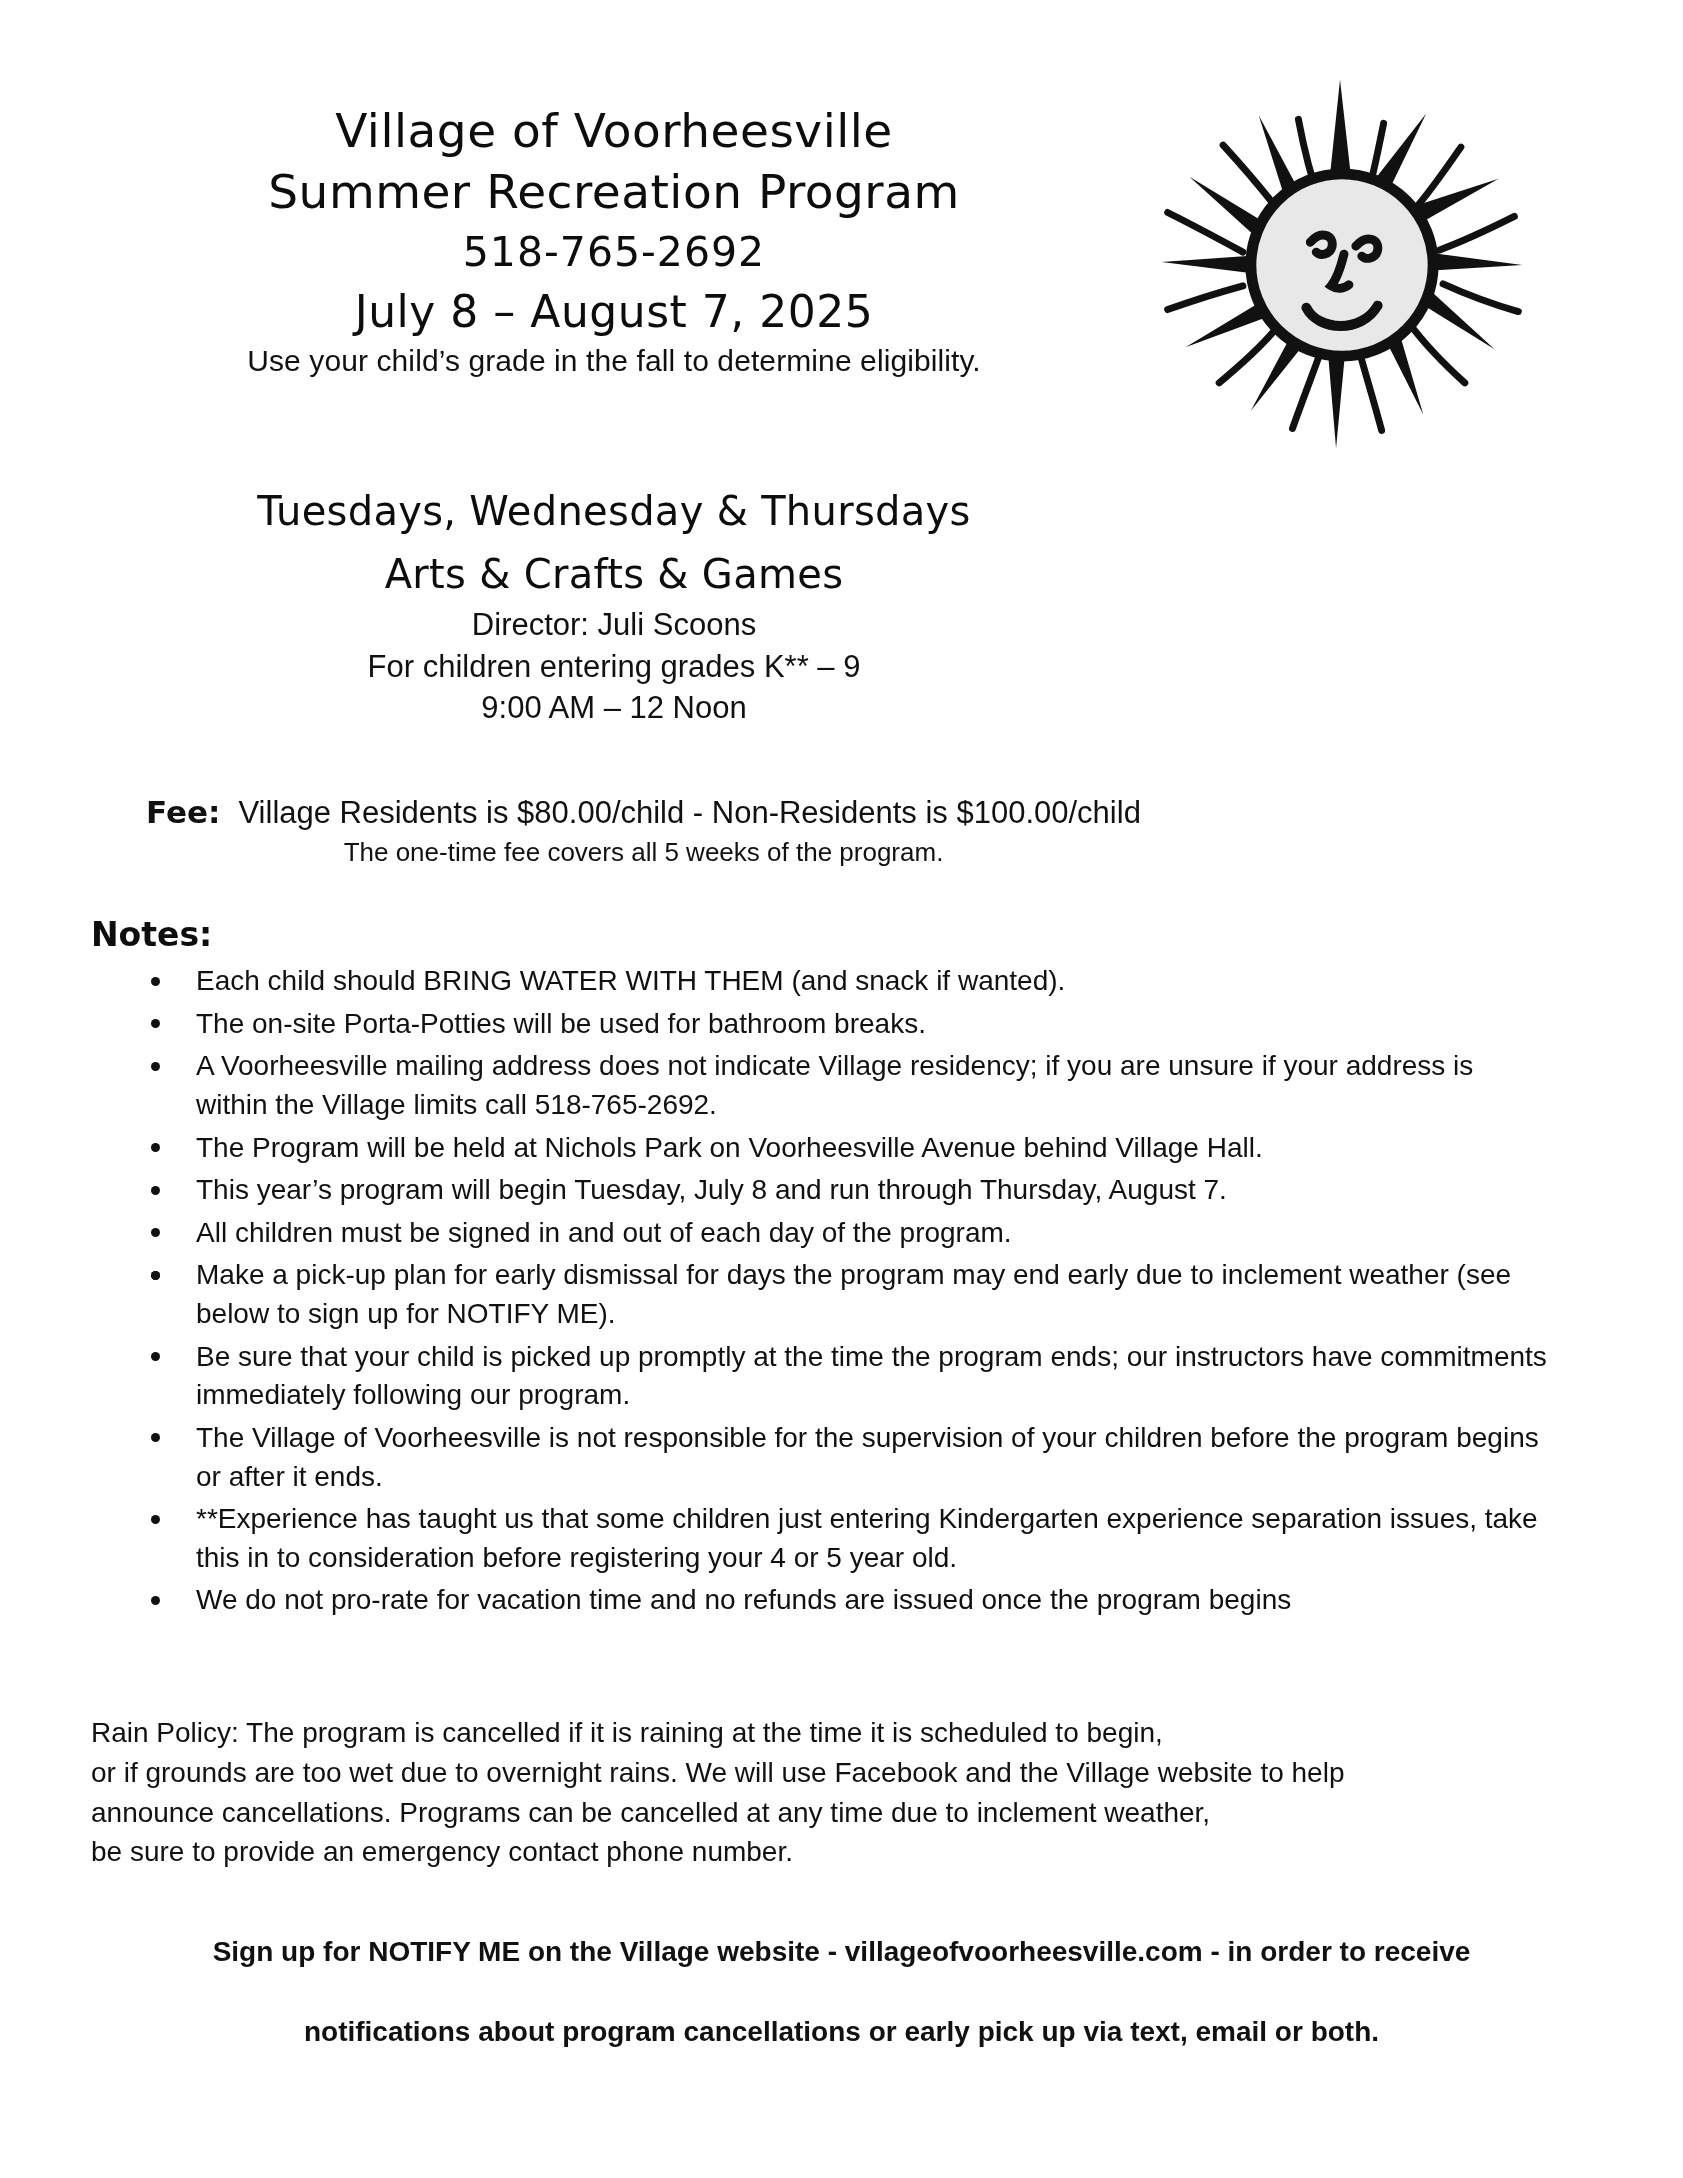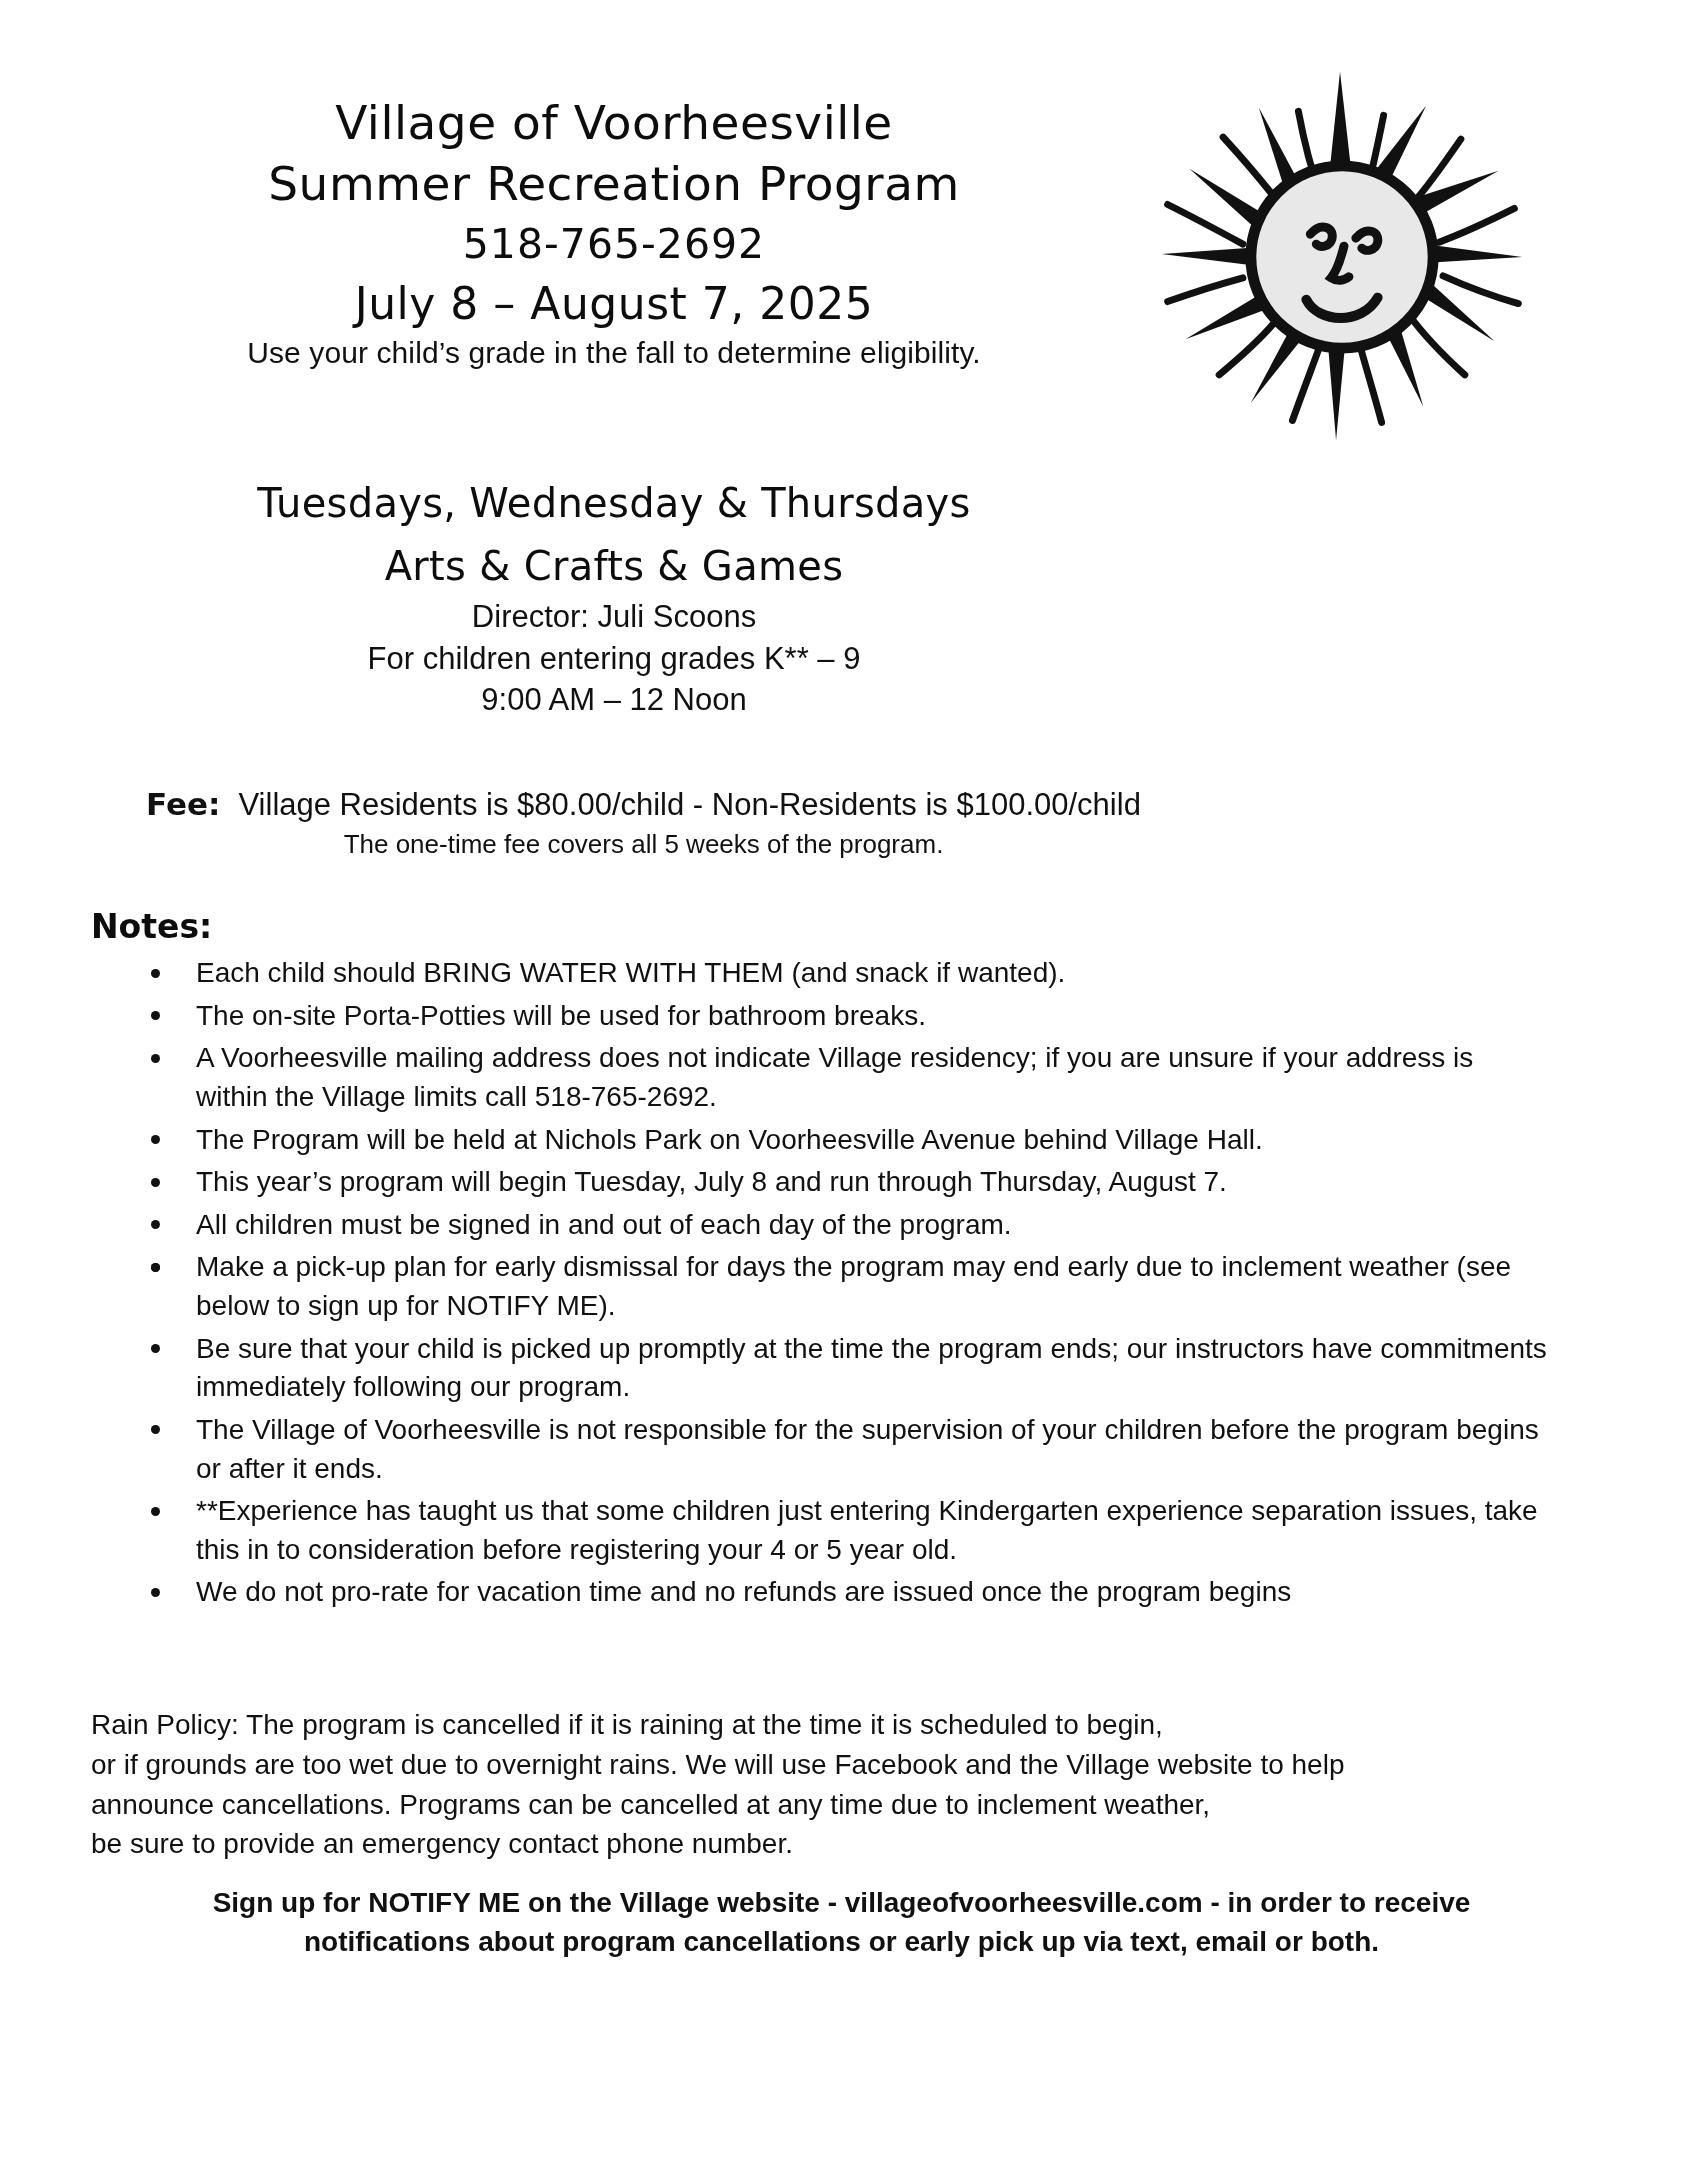--- a/index.html
+++ b/index.html
@@ -13,21 +13,21 @@
     height: 2178px;
     position: relative;
     overflow: hidden;
     font-family: "Liberation Sans", sans-serif;
     color: #111111;
     -webkit-font-smoothing: antialiased;
   }
 
   .page {
     position: absolute;
-    left: 0; top: 4px;
+    left: 0; top: 12px;
     width: 1683px;
     height: 1774px;
     background: #ffffff;
   }
 
   
   .headline-block {
     position: absolute;
     left: 119px;
     top: 91px;
@@ -172,21 +172,21 @@
     position: absolute;
     left: 119px;
     top: 1879px;
     width: 1445px;
     text-align: center;
     font-weight: bold;
     font-size: 28px;
     line-height: 1.4;
     font-family: "Liberation Sans", sans-serif;
   }
-  .notify-block .nl { display: block; }
+  .notify-block .nl { display: block; margin-top: 41px; }
 </style>
 </head>
 <body>
 
 <div class="page">
 
   <div class="sun-wrap">
     <svg viewBox="0 0 440 430" xmlns="http://www.w3.org/2000/svg" aria-hidden="true">
       <g fill="#111111" stroke="none">
 

